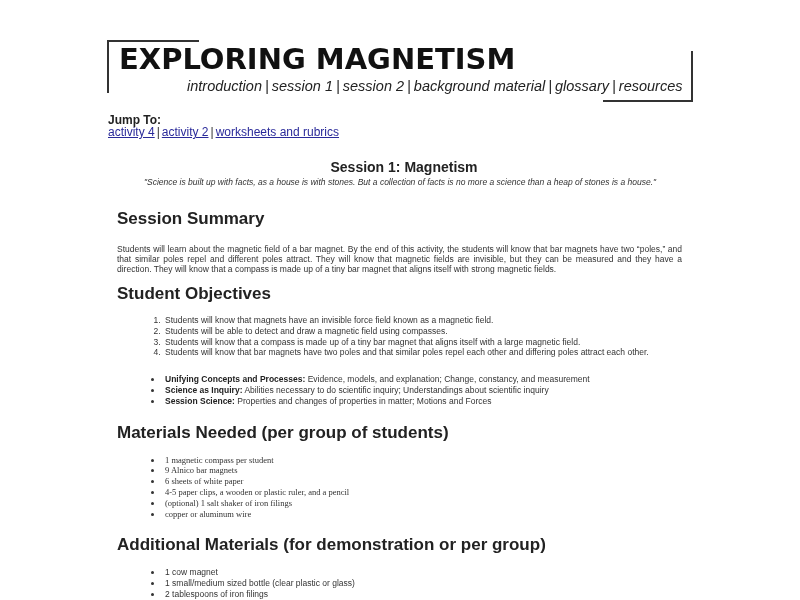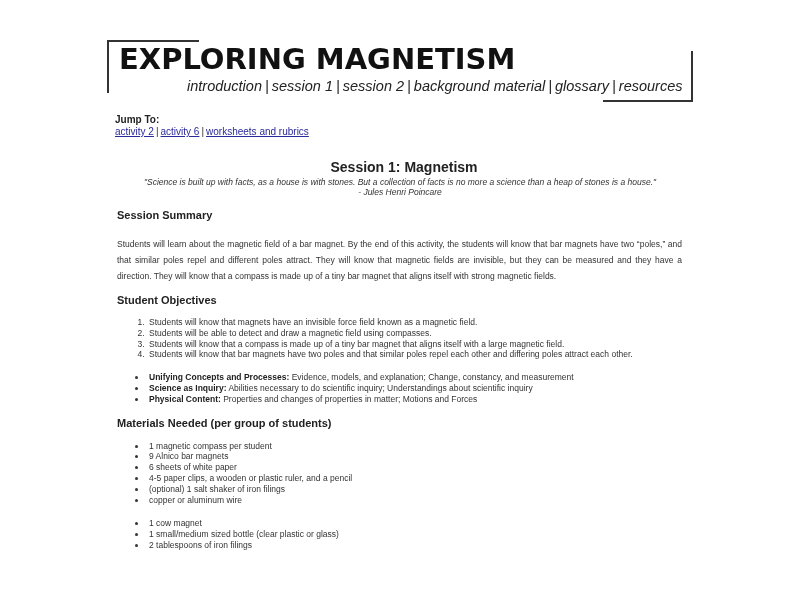--- a/index.html
+++ b/index.html
@@ -14,45 +14,45 @@
   .site-title {
     position: absolute; left: 119px; top: 42px; margin: 0;
     font-family: "DejaVu Sans", sans-serif; font-weight: bold; font-size: 29px;
     letter-spacing: 0px; color: #111; white-space: nowrap;
   }
   .topnav {
     position: absolute; left: 187px; top: 78px; font-size: 14.5px; color: #222; white-space: nowrap; font-style: italic;
   }
   .topnav a { color: #222; text-decoration: none; }
   .topnav .sep { padding: 0 3px; }
-  .jump { position: absolute; left: 115px; top: 114px; font-size: 10px; line-height: 12px; }
+  .jump { position: absolute; left: 108px; top: 114px; font-size: 12px; line-height: 12px; }
   .jump .label { font-weight: bold; color: #222; }
   .jump a { color: #2a2a9a; text-decoration: underline; }
   .jump .sep { color: #333; padding: 0 2px; }
   .session-title {
     position: absolute; left: 4px; width: 800px; top: 159px; text-align: center;
     font-size: 14px; font-weight: bold; color: #222; margin: 0;
   }
   .quote {
     position: absolute; left: 0; width: 800px; top: 177px; text-align: center;
     font-size: 8.5px; font-style: italic; line-height: 10px; color: #333;
   }
   .content { position: absolute; left: 117px; top: 209px; width: 565px; }
-  h3 { font-size: 11px; font-weight: bold; color: #222; margin: 0; }
-  p.summary { font-size: 8.5px; line-height: 16px; text-align: justify; margin: 15px 0 0 0; color: #333; }
-  ol, ul { margin: 0; padding-left: 30px; font-size: 8.5px; line-height: 10.8px; color: #333; }
+  h3 { font-size: 17px; font-weight: bold; color: #222; margin: 0; }
+  p.summary { font-size: 8.5px; line-height: 10px; text-align: justify; margin: 15px 0 0 0; color: #333; }
+  ol, ul { margin: 16px; padding-left: 30px; font-size: 8.5px; line-height: 10.8px; color: #333; }
   ol li { padding-left: 2px; }
   ul li { padding-left: 2px; }
   ul { list-style: disc; }
   .sec-obj { margin-top: 10px; }
   .sec-obj ol { margin-top: 11px; }
   .sec-std { margin-top: 12px; }
   .sec-std ul { margin-top: 11px; }
   .sec-mat { margin-top: 12px; }
-  .sec-mat ul { margin-top: 12px; }
+  .sec-mat ul { margin-top: 12px; font-family: Liberation Serif, serif; }
   .sec-add { margin-top: 13px; }
   .sec-add ul { margin-top: 12px; }
   b.term { color: #222; }
 </style>
 </head>
 <body>
 
 <div class="frame-tl-h"></div>
 <div class="frame-tl-v"></div>
 <div class="frame-br-v"></div>
@@ -60,28 +60,27 @@
 
 <h1 class="site-title">EXPLORING MAGNETISM</h1>
 
 <nav class="topnav">
   <a href="#">introduction</a><span class="sep">|</span><a href="#">session 1</a><span class="sep">|</span><a href="#">session 2</a><span class="sep">|</span><a href="#">background material</a><span class="sep">|</span><a href="#">glossary</a><span class="sep">|</span><a href="#">resources</a>
 </nav>
 
 <div class="jump">
   <div class="label">Jump To:</div>
   <div>
-    <a href="#">activity 2</a><span class="sep">|</span><a href="#">activity 6</a><span class="sep">|</span><a href="#">worksheets and rubrics</a>
+    <a href="#">activity 4</a><span class="sep">|</span><a href="#">activity 2</a><span class="sep">|</span><a href="#">worksheets and rubrics</a>
   </div>
 </div>
 
 <h2 class="session-title">Session 1: Magnetism</h2>
 <div class="quote">
   <div>"Science is built up with facts, as a house is with stones. But a collection of facts is no more a science than a heap of stones is a house."</div>
-  <div>- Jules Henri Poincare</div>
 </div>
 
 <div class="content">
   <section>
     <h3>Session Summary</h3>
     <p class="summary">Students will learn about the magnetic field of a bar magnet. By the end of this activity, the students will know that bar magnets have two “poles,” and that similar poles repel and different poles attract. They will know that magnetic fields are invisible, but they can be measured and they have a direction. They will know that a compass is made up of a tiny bar magnet that aligns itself with strong magnetic fields.</p>
   </section>
 
   <section class="sec-obj">
     <h3>Student Objectives</h3>
@@ -90,36 +89,37 @@
       <li>Students will be able to detect and draw a magnetic field using compasses.</li>
       <li>Students will know that a compass is made up of a tiny bar magnet that aligns itself with a large magnetic field.</li>
       <li>Students will know that bar magnets have two poles and that similar poles repel each other and differing poles attract each other.</li>
     </ol>
   </section>
 
   <section class="sec-std">
     <ul>
       <li><b class="term">Unifying Concepts and Processes:</b><span> Evidence, models, and explanation; Change, constancy, and measurement</span></li>
       <li><b class="term">Science as Inquiry:</b><span> Abilities necessary to do scientific inquiry; Understandings about scientific inquiry</span></li>
-      <li><b class="term">Physical Content:</b><span> Properties and changes of properties in matter; Motions and Forces</span></li>
+      <li><b class="term">Session Science:</b><span> Properties and changes of properties in matter; Motions and Forces</span></li>
     </ul>
   </section>
 
   <section class="sec-mat">
     <h3>Materials Needed (per group of students)</h3>
     <ul>
       <li>1 magnetic compass per student</li>
       <li>9 Alnico bar magnets</li>
       <li>6 sheets of white paper</li>
       <li>4-5 paper clips, a wooden or plastic ruler, and a pencil</li>
       <li>(optional) 1 salt shaker of iron filings</li>
       <li>copper or aluminum wire</li>
     </ul>
   </section>
 
   <section class="sec-add">
+    <h3>Additional Materials (for demonstration or per group)</h3>
     <ul>
       <li>1 cow magnet</li>
       <li>1 small/medium sized bottle (clear plastic or glass)</li>
       <li>2 tablespoons of iron filings</li>
     </ul>
   </section>
 </div>
 
 </body></html>

